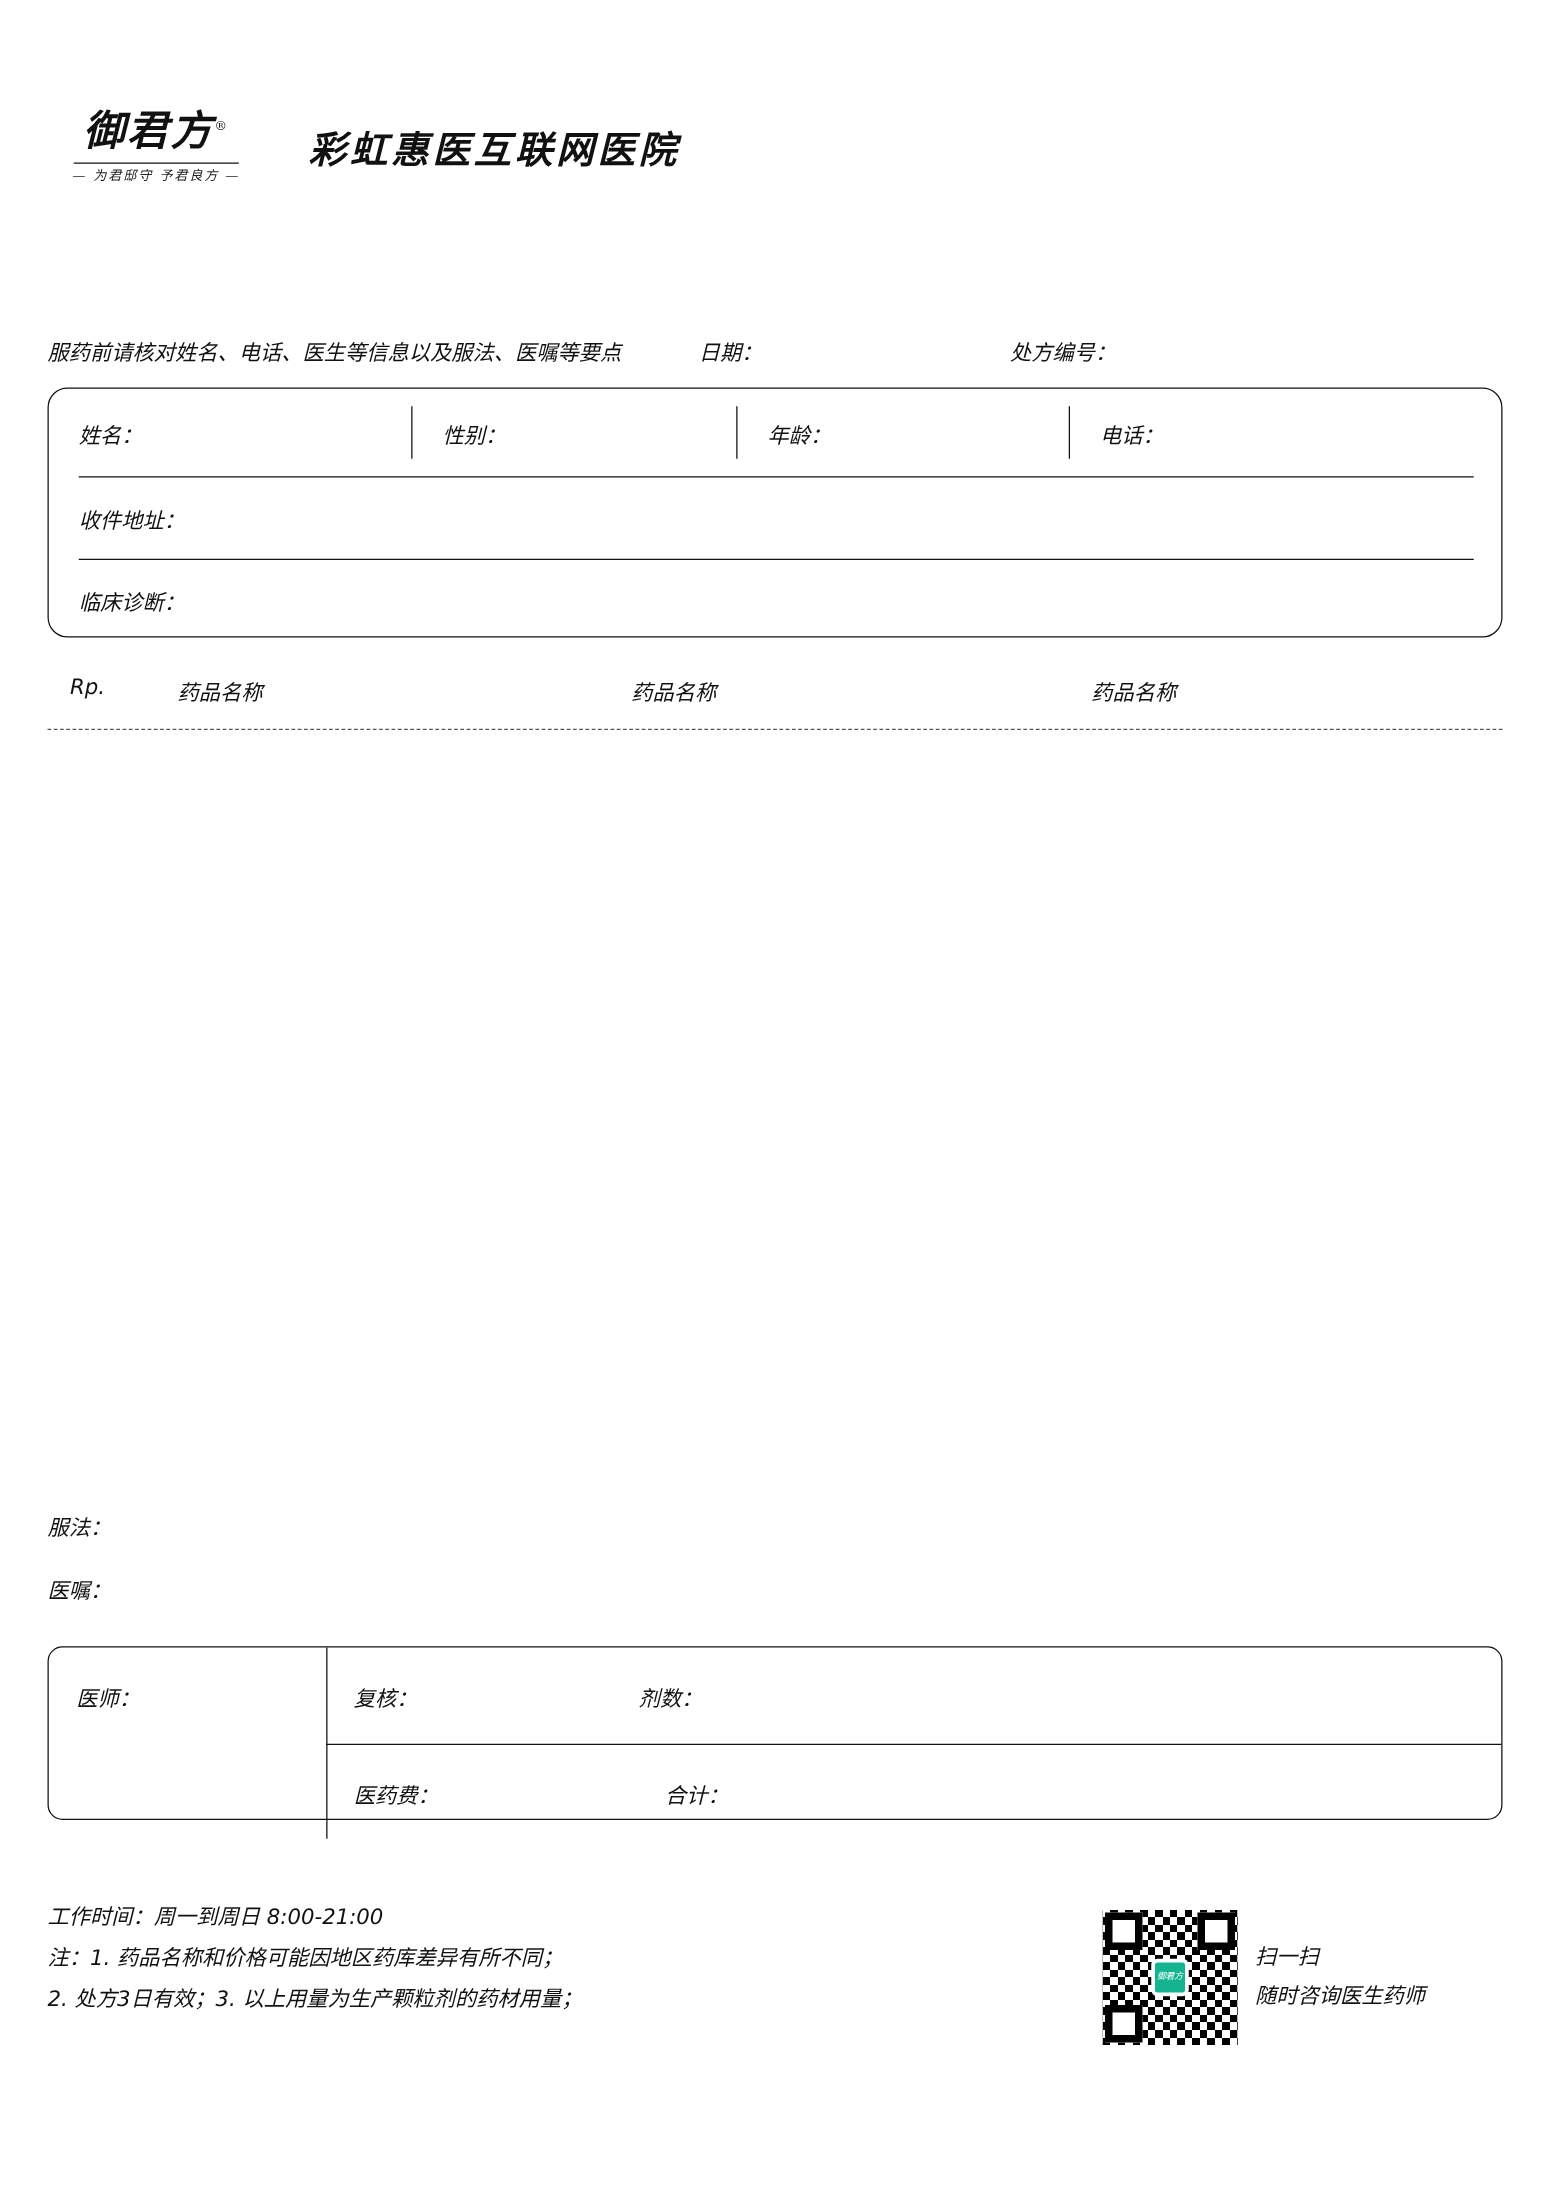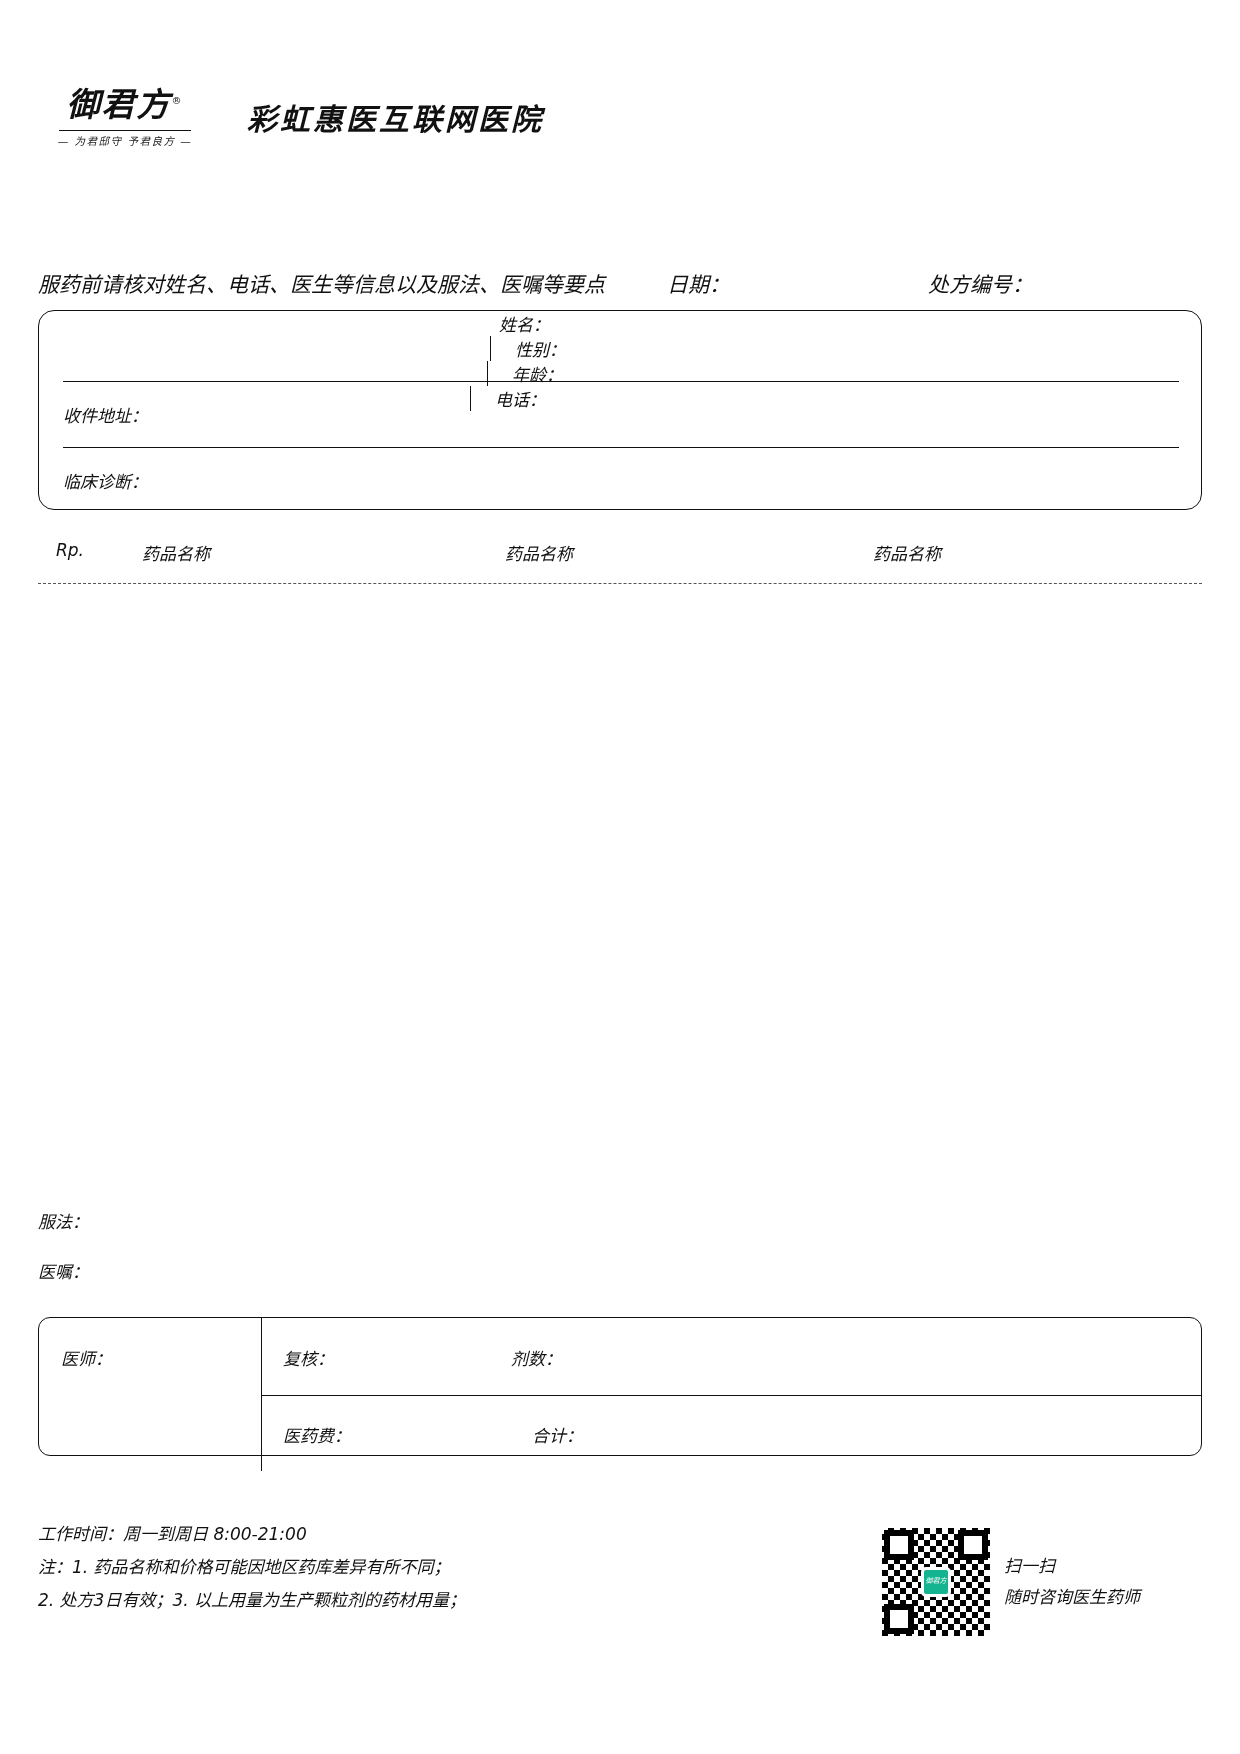--- a/index.html
+++ b/index.html
@@ -70,21 +70,21 @@
     color: #111;
     font-family: "DejaVu Sans", "Liberation Sans", sans-serif;
   }
 
   
   .notice-row {
     position: absolute;
     left: 38px;
     top: 268px;
     width: 1164px;
-    font-size: 21px;
+    font-size: 17px;
     color: #111;
     display: flex;
     align-items: baseline;
   }
   .notice-text { white-space: nowrap; }
   .notice-date { margin-left: 62px; white-space: nowrap; }
   .notice-no   { margin-left: 198px; white-space: nowrap; }
 
   
   .patient-box {
@@ -96,21 +96,20 @@
     border: 1.6px solid #111;
     border-radius: 16px;
     box-sizing: border-box;
   }
   .patient-row-1 {
     position: absolute;
     left: 0; top: 0; right: 0;
     height: 70px;
     display: flex;
     align-items: center;
-    flex-direction: column;
   }
   .field {
     font-size: 17px;
     color: #111;
     position: relative;
     box-sizing: border-box;
     height: 70px;
     display: flex;
     align-items: center;
     padding-left: 24px;

